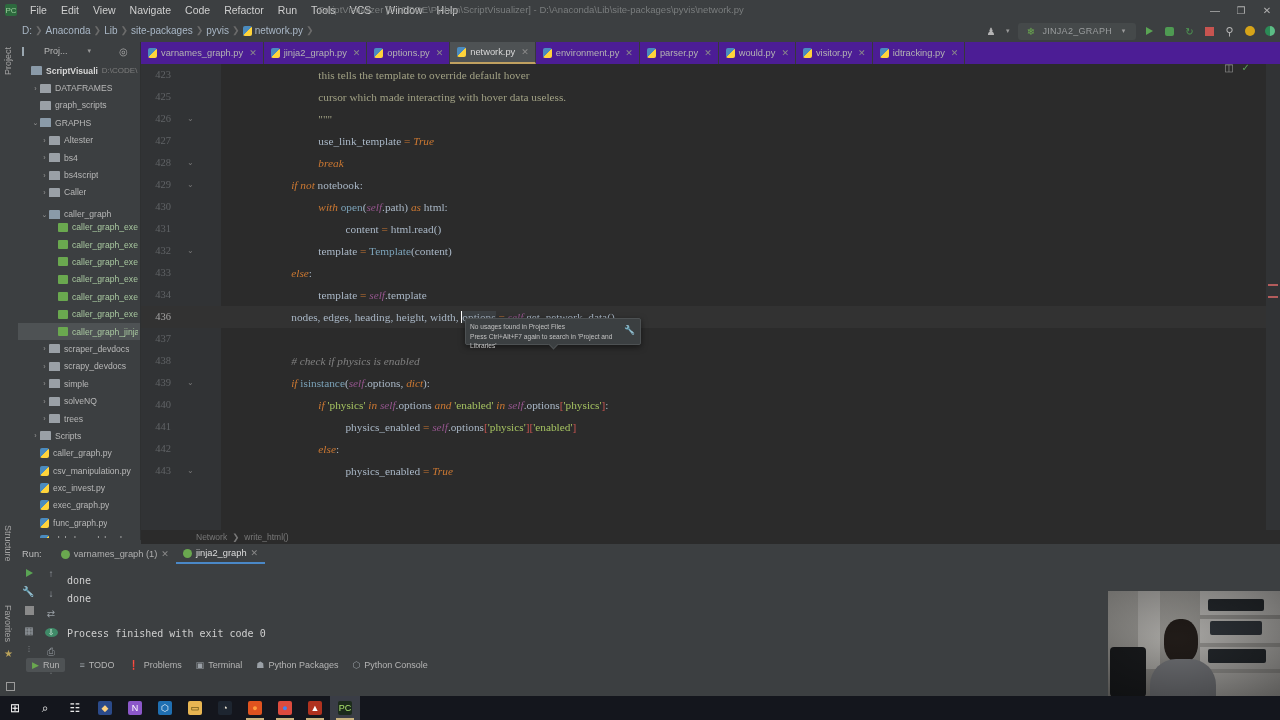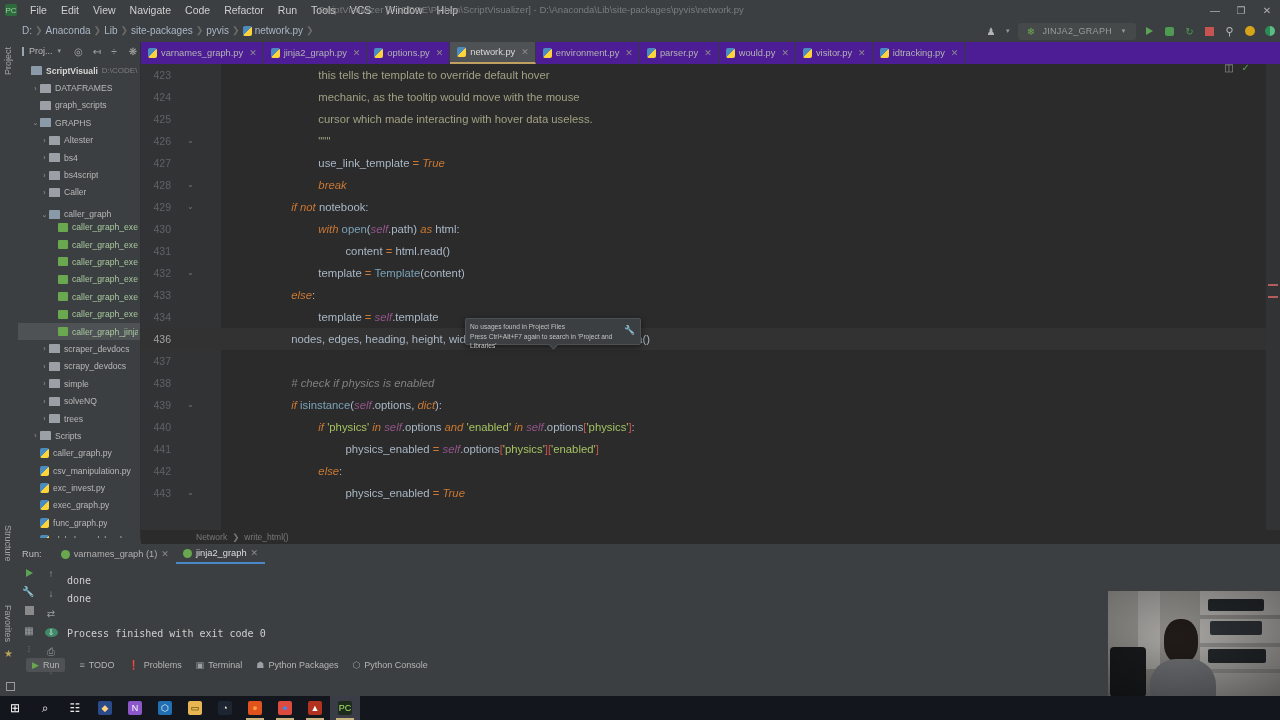--- a/index.html
+++ b/index.html
@@ -49,21 +49,21 @@
   .leftstripe { position:absolute; left:0; top:42px; width:18px; bottom:44px;
     background:#3c3f41; }
   .vlabel { writing-mode:vertical-rl; font-size:9px; color:#a4a4a4; white-space:nowrap;
     padding:3px 0; }
   .vtop { position:absolute; top:2px; left:3px; transform:rotate(180deg); }
   .vbot { position:absolute; left:3px; }
 
   
   .projpanel { position:absolute; left:18px; top:42px; width:123px; height:498px;
     background:#3c3f41; border-right:1px solid #2e3031; }
-  .projhdr { height:18px; display:flex; align-items:center; gap:5px; padding:0 4px;
+  .projhdr { height:18px; display:flex; align-items:center; gap:20px; padding:0 4px;
     font-size:9px; color:#b9b9b9; }
   .projhdr .sq { width:9px; height:9px; border:1px solid #9aa7b0; background:#5c7a8a; }
   .tree { padding-top:2px; font-size:8.6px; color:#b8b8b8; overflow:hidden; height:478px; }
   .row { height:17.4px; display:flex; align-items:center; white-space:nowrap;
     padding-right:2px; }
   .row.sel { background:#4e5254; }
   .arrow { width:9px; text-align:center; color:#9a9a9a; font-size:7px; flex:none; }
   .folder { width:11px; height:9px; flex:none; margin-right:4px; position:relative;
     background:#9aa0a6; border-radius:1px 1px 0 0; }
   .folder.blue { background:#8a9aa8; }
@@ -82,21 +82,21 @@
   .tab { height:22px; display:flex; align-items:center; gap:4px; padding:0 6px 0 7px;
     font-size:9.3px; color:#b3b3b3; border-right:1px solid #36393a; }
   .tab.active { background:#4e5254; color:#d8d8d8; border-bottom:2px solid #c0a060; }
   .tab .x { color:#8a8a8a; font-size:9px; margin-left:2px; }
 
   
   .editor { position:absolute; left:141px; top:64px; right:0; height:466px;
     background:#2b2b2b; overflow:hidden; }
   .gutter { position:absolute; left:0; top:0; width:80px; height:100%; background:#313335; }
   .code { position:absolute; left:0; top:0; right:4px; height:100%;
-    font-family:Liberation Sans, sans-serif; font-size:11.3px; }
+    font-family:Liberation Serif, serif; font-size:11.3px; }
   .ln { position:relative; height:22px; line-height:22px; white-space:pre; }
   .ln .num { position:absolute; left:0; width:30px; text-align:right; color:#606366;
     font-size:10.5px; }
   .ln .txt { position:absolute; left:96px; color:#a9b7c6; }
   .ln.cur { background:#323232; }
   .ln.cur .num { color:#a4a3a3; }
   .foldmk { position:absolute; left:46px; color:#787878; font-size:8px; }
   .rightgut { position:absolute; right:0; top:0; width:14px; height:100%; background:#313335; }
   
   .kw { color:#cc7832; font-style:italic; }
@@ -473,21 +473,20 @@
         <span class="pyf" style="margin: 0px;"></span>
         <span>idtracking.py</span>
         <span class="x">✕</span>
       </div>
     </div>
 
   <div class="editor">
     <div class="gutter"></div>
     <div class="code" id="code">
         <div class="ln"><span class="num">423</span><span class="txt" style="left: 177.36px;"><span class="doc">this tells the template to override default hover</span></span></div>
-        <div class="ln"><span class="num">424</span><span class="txt" style="left: 177.36px;"><span class="doc">mechanic, as the tooltip would move with the mouse</span></span></div>
         <div class="ln"><span class="num">425</span><span class="txt" style="left: 177.36px;"><span class="doc">cursor which made interacting with hover data useless.</span></span></div>
         <div class="ln"><span class="num">426</span><span class="foldmk">⌄</span><span class="txt" style="left: 177.36px;"><span class="doc">"""</span></span></div>
         <div class="ln"><span class="num">427</span><span class="txt" style="left: 177.36px;"><span class="cls">use_link_template </span><span class="kw2">= </span><span class="kw">True</span></span></div>
         <div class="ln"><span class="num">428</span><span class="foldmk">⌄</span><span class="txt" style="left: 177.36px;"><span class="kw">break</span></span></div>
         <div class="ln"><span class="num">429</span><span class="foldmk">⌄</span><span class="txt" style="left: 150.24px;"><span class="kw">if not </span><span class="cls">notebook</span><span class="cls">:</span></span></div>
         <div class="ln"><span class="num">430</span><span class="txt" style="left: 177.36px;"><span class="kw">with </span><span class="tpl">open</span><span class="cls">(</span><span class="self">self</span><span class="cls">.path) </span><span class="kw">as </span><span class="cls">html</span><span class="cls">:</span></span></div>
         <div class="ln"><span class="num">431</span><span class="txt" style="left: 204.48px;"><span class="cls">content </span><span class="kw2">= </span><span class="cls">html.read()</span></span></div>
         <div class="ln"><span class="num">432</span><span class="foldmk">⌄</span><span class="txt" style="left: 177.36px;"><span class="cls">template </span><span class="kw2">= </span><span class="tpl">Template</span><span class="cls">(content)</span></span></div>
         <div class="ln"><span class="num">433</span><span class="txt" style="left: 150.24px;"><span class="kw">else</span><span class="cls">:</span></span></div>
         <div class="ln"><span class="num">434</span><span class="txt" style="left: 177.36px;"><span class="cls">template </span><span class="kw2">= </span><span class="self">self</span><span class="cls">.template</span></span></div>

